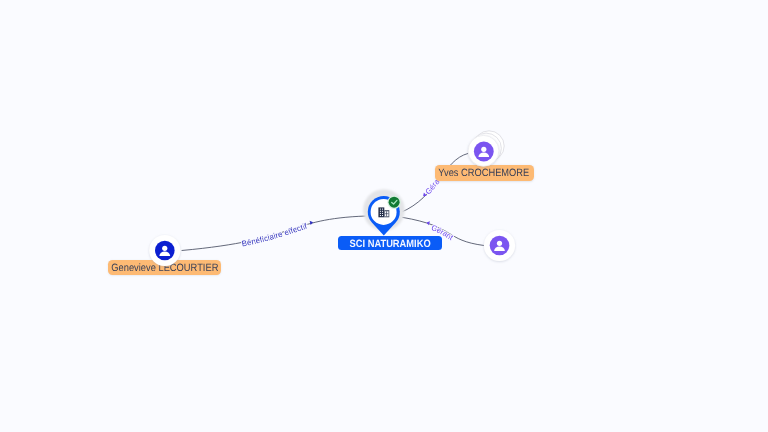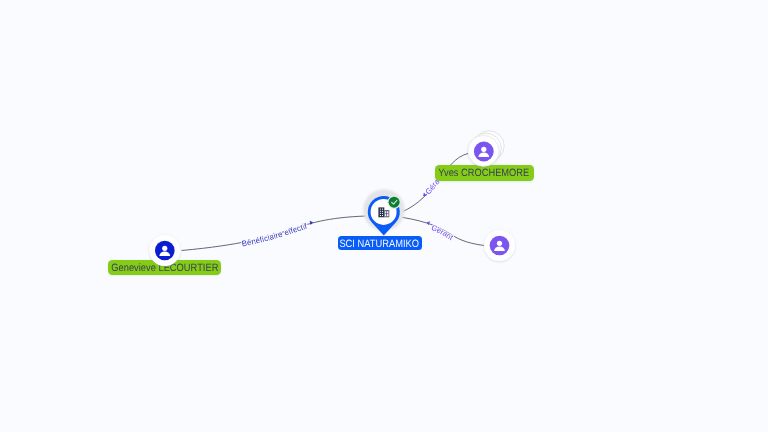--- a/index.html
+++ b/index.html
@@ -6,21 +6,21 @@
   html,body{margin:0;padding:0;}
   body{width:768px;height:432px;overflow:hidden;background:#fafbff;
        font-family:"Liberation Sans",sans-serif;-webkit-font-smoothing:antialiased;text-rendering:geometricPrecision;}
   #graph{position:absolute;left:0;top:0;width:768px;height:432px;}
   svg.layer{position:absolute;left:0;top:0;width:768px;height:432px;overflow:visible;}
   text.elabel{paint-order:stroke fill;stroke-linejoin:round;}
   .chip{position:absolute;border-radius:3.5px;background:#0a5cf7;
         height:14px;display:flex;align-items:center;justify-content:center;}
   .chip span{color:#f2f6ff;opacity:0.999;font-size:10.6px;line-height:11px;white-space:nowrap;
         transform:scaleX(0.881) translateY(0.9px);display:block;}
-  .plabel{position:absolute;border-radius:4.5px;background:#84cc16;
+  .plabel{position:absolute;border-radius:4.5px;background:#fdba74;
         height:15.4px;display:flex;align-items:center;justify-content:center;
         box-shadow:0 0.5px 2px rgba(140,148,170,0.22);}
   .plabel span{color:#3a4057;opacity:0.999;font-size:10.6px;line-height:11px;white-space:nowrap;
         transform:scaleX(var(--sx,0.865)) translateY(1.4px);display:block;}
 </style>
 </head>
 <body>
 
 <div id="graph">
 
@@ -118,17 +118,17 @@
           <rect x="386.4" y="211.3" width="0.6" height="5.0"></rect>
           <rect x="384.9" y="213.5" width="3.6" height="0.6"></rect>
         </g>
       </g>
       <circle cx="394.1" cy="202.2" r="6.7" fill="#d8f0e1"></circle>
       <circle cx="394.1" cy="202.2" r="5.5" fill="#127a33"></circle>
       <path d="M391.7,202.4 L393.6,204.0 L396.9,200.3" fill="none" stroke="#a8e6be" stroke-width="1.25" stroke-linecap="round" stroke-linejoin="round"></path>
     </g>
   </svg>
 
-  <div class="chip" style="left:337.7px;top:236.3px;width:84px;">
+  <div class="chip" style="left:337.7px;top:236.3px;width:104px;font-weight:bold;">
       <span>SCI NATURAMIKO</span>
     </div>
 
 </div>
 
 </body></html>

